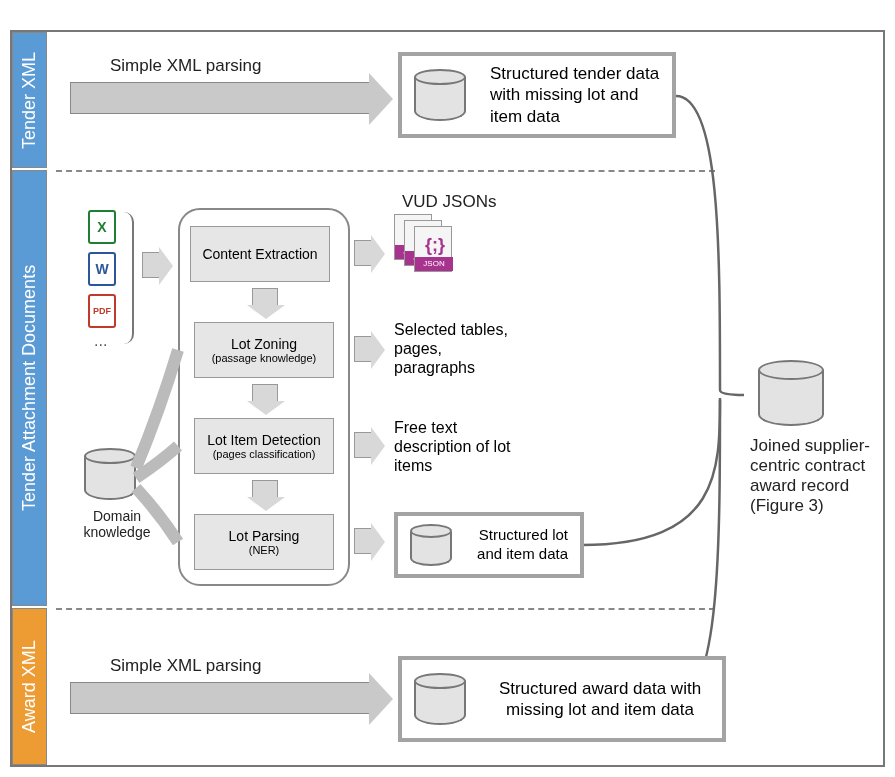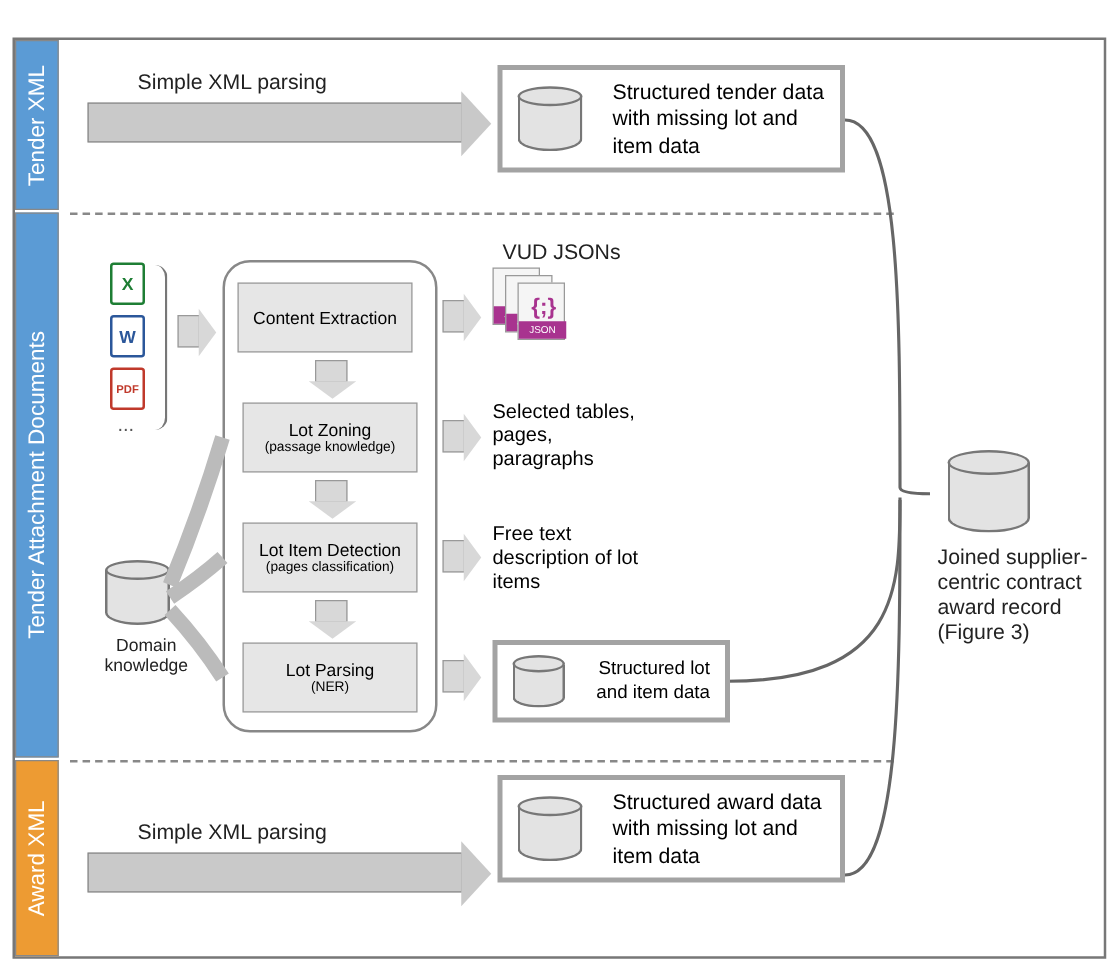--- a/index.html
+++ b/index.html
@@ -247,21 +247,21 @@
   <div class="db" style="width:42px;height:42px;">
       <div class="body" style="height:34px;"></div>
       <div class="top" style="height:14px;"></div>
     </div>
   <div class="text" style="font-size:15px;">Structured lot and item data</div>
 </div>
 
 <div class="caption" style="left:110px; top:656px;">Simple XML parsing</div>
 <div class="big-arrow" style="left:70px; top:682px; width:300px;"></div>
 
-<div class="outbox" style="left:398px; top:620px; width:278px; height:86px;">
+<div class="outbox" style="left:398px; top:656px; width:328px; height:86px;text-align:center;">
   <div class="db">
       <div class="body"></div>
       <div class="top"></div>
     </div>
   <div class="text">Structured award data with missing lot and item data</div>
 </div>
 
 <div style="position:absolute; left:758px; top:360px;">
   <div class="db db-lg">
       <div class="body"></div>

